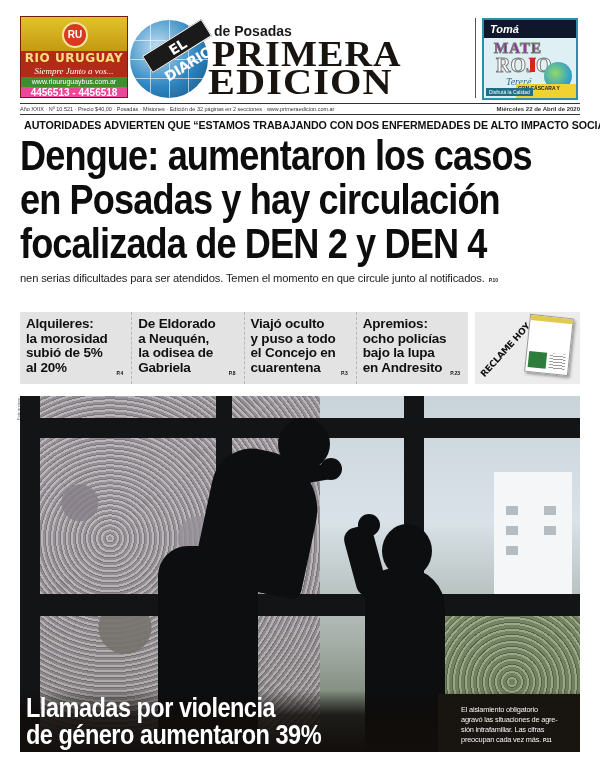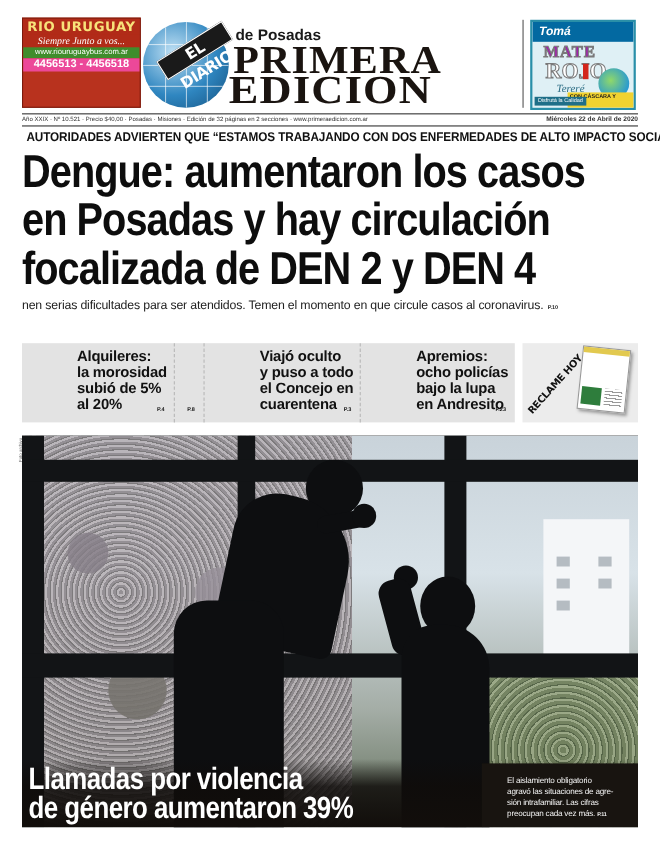--- a/index.html
+++ b/index.html
@@ -46,21 +46,21 @@
     letter-spacing: 1px; line-height: 1;
   }
   .title-primera { left: 212px; top: 36px; font-size: 36px; transform: scaleX(1.06); transform-origin: left; }
   .title-edicion { left: 208px; top: 64px; font-size: 36px; transform: scaleX(1.12); transform-origin: left; }
   .masthead-divider { position: absolute; left: 475px; top: 18px; width: 1px; height: 80px; background: #555; }
 
   .ad-right {
     position: absolute; left: 482px; top: 18px; width: 96px; height: 82px;
     background: #dff0f5; border: 2px solid #2a8fa8; overflow: hidden;
   }
-  .ad-right .torna { position: absolute; left: 0; top: 0; width: 100%; height: 18px; background: #0369a1;
+  .ad-right .torna { position: absolute; left: 0; top: 0; width: 100%; height: 18px; background: #0f172a;
     color: #fff; font-style: italic; font-weight: bold; font-size: 11px; padding-left: 6px; line-height: 18px; }
   .ad-right .mate { position: absolute; left: 10px; top: 20px; font-family: "Liberation Serif", serif;
     font-size: 15px; color: #a21caf; -webkit-text-stroke: 1px #7a7a7a; font-weight: bold; letter-spacing: 1px; }
   .ad-right .rojo { position: absolute; left: 12px; top: 34px; font-family: "Liberation Serif", serif;
     font-size: 20px; color: #fff; -webkit-text-stroke: 1px #7a7a7a; font-weight: bold; }
   .ad-right .rojo-bar { position: absolute; left: 46px; top: 38px; width: 5px; height: 14px; background: #d3261c; }
   .ad-right .terere { position: absolute; left: 22px; top: 56px; font-style: italic; font-size: 10px; color: #2f6f86;
     font-family: Liberation Serif, serif; }
   .ad-right .earth { position: absolute; left: 60px; top: 42px; width: 28px; height: 28px; border-radius: 50%;
     background: radial-gradient(circle at 40% 40%, #8fd86a, #2b9bcf 70%); }
@@ -85,21 +85,21 @@
   .lede { position: absolute; left: 20px; top: 272px; width: 580px; font-size: 11.2px; line-height: 13px; color: #222;
     letter-spacing: -0.15px; }
   .lede span { display: block; white-space: nowrap; }
   .page-ref { font-size: 5px; font-weight: bold; margin-left: 4px; }
 
   
   .teasers { position: absolute; left: 20px; top: 312px; width: 448px; height: 72px; background: #e3e3e3;
     display: flex; }
   .teaser { flex: 1; padding: 5px 6px 0 6px; position: relative; border-right: 1px dashed #b7b7b7; }
   .teaser:last-child { border-right: none; }
-  .teaser .t { font-size: 13.5px; font-weight: bold; line-height: 14.5px; color: #111; letter-spacing: -0.2px; margin-left: 44px; }
+  .teaser .t { font-size: 13.5px; font-weight: bold; line-height: 14.5px; color: #111; letter-spacing: -0.2px; }
   .teaser .t span { display: block; white-space: nowrap; }
   .teaser .p { position: absolute; right: 8px; bottom: 8px; font-size: 5px; font-weight: bold; }
 
   .reclame { position: absolute; left: 475px; top: 312px; width: 105px; height: 72px; background: #ececec; overflow: hidden; }
   .reclame .label { position: absolute; left: -4px; top: 33px; font-size: 9px; font-weight: 900; transform: rotate(-48deg);
     white-space: nowrap; color: #111; font-family: "DejaVu Sans", sans-serif; letter-spacing: -0.3px; }
   .reclame .mag { position: absolute; left: 52px; top: 4px; width: 44px; height: 58px; background: #fff;
     border: 1px solid #999; transform: rotate(6deg); box-shadow: 2px 2px 3px rgba(0,0,0,0.35); }
   .reclame .mag .head { height: 5px; background: #e2c94f; }
   .reclame .mag .green { position: absolute; left: 2px; bottom: 4px; width: 18px; height: 16px; background: #2e7d3c; }
@@ -135,20 +135,23 @@
   .photo-headline span { display: block; white-space: nowrap; }
   .photo-deck { position: absolute; left: 461px; top: 705px; width: 118px; font-size: 7.4px; line-height: 10px;
     color: #f3f3f3; letter-spacing: -0.2px; }
   .photo-deck span { display: block; white-space: nowrap; }
 </style>
 </head>
 <body>
 
 <header class="masthead">
   <div class="ad-left">
+    <div class="top">
+      <div class="emblem">RU</div>
+    </div>
     <div class="brand">RIO URUGUAY</div>
     <div class="tag">Siempre Junto a vos...</div>
     <div class="url">www.riouruguaybus.com.ar</div>
     <div class="phone">4456513 - 4456518</div>
   </div>
 
   <div class="globe">
     <div class="grid-h" style="top:20px"></div>
     <div class="grid-h" style="top:39px"></div>
     <div class="grid-h" style="top:58px"></div>
@@ -179,34 +182,40 @@
   <span class="date">Miércoles 22 de Abril de 2020</span>
 </div>
 
 <div class="kicker">AUTORIDADES ADVIERTEN QUE “ESTAMOS TRABAJANDO CON DOS ENFERMEDADES DE ALTO IMPACTO SOCIAL”</div>
 <h1 class="headline">
   <span>Dengue: aumentaron los casos</span>
   <span>en Posadas y hay circulación</span>
   <span>focalizada de DEN 2 y DEN 4</span>
 </h1>
 <div class="lede">
-  <span><span style="display:inline">nen serias dificultades para ser atendidos. Temen el momento en que circule casos al coronavirus.</span><span class="page-ref" style="display:inline">P.10</span></span>
+  <span><span style="display:inline">nen serias dificultades para ser atendidos. Temen el momento en que circule junto al notificados.</span><span class="page-ref" style="display:inline">P.10</span></span>
 </div>
 
 <div class="teasers">
   <div class="teaser">
     <div class="t">
       <span>Alquileres:</span>
       <span>la morosidad</span>
       <span>subió de 5%</span>
       <span>al 20%</span>
     </div>
     <div class="p">P.4</div>
   </div>
   <div class="teaser">
+    <div class="t">
+      <span>De Eldorado</span>
+      <span>a Neuquén,</span>
+      <span>la odisea de</span>
+      <span>Gabriela</span>
+    </div>
     <div class="p">P.8</div>
   </div>
   <div class="teaser">
     <div class="t">
       <span>Viajó oculto</span>
       <span>y puso a todo</span>
       <span>el Concejo en</span>
       <span>cuarentena</span>
     </div>
     <div class="p">P.3</div>

